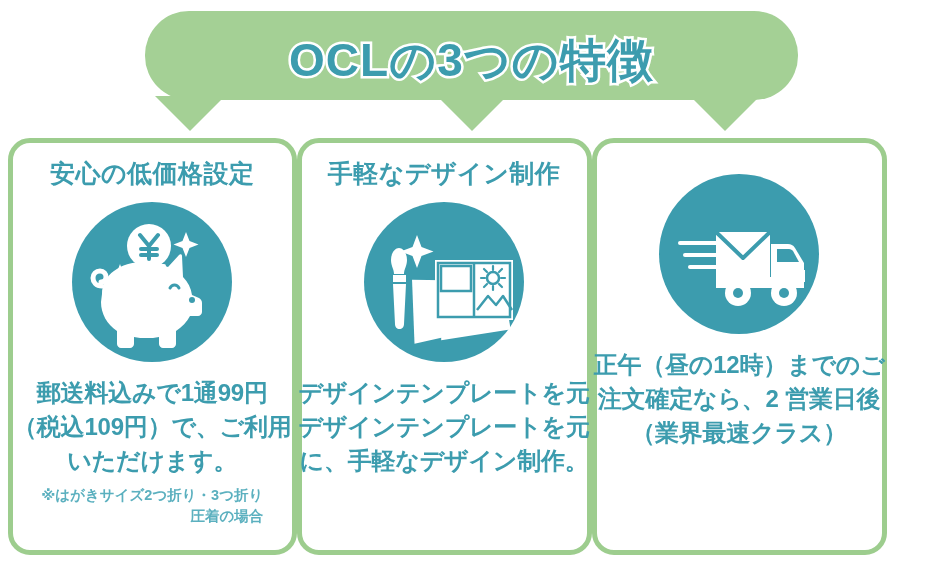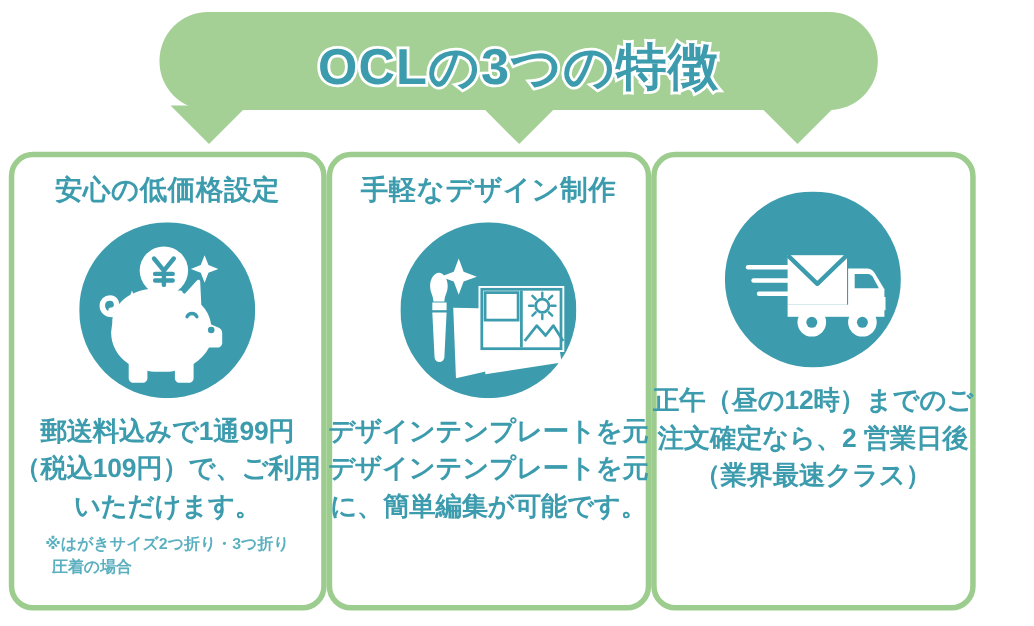--- a/index.html
+++ b/index.html
@@ -95,21 +95,21 @@
     text-align: center;
     letter-spacing: -0.2px;
     white-space: nowrap;
   }
   .card-note {
     margin-top: 7px;
     font-size: 14.5px;
     font-weight: bold;
     color: #5bb0bf;
     line-height: 1.5;
-    text-align: left;
+    text-align: right;
     white-space: nowrap;
   }
   .card-note .note-indent { display: block; padding-left: 6px; }
   .line { display: block; }
 </style>
 </head>
 <body>
 
 <div id="banner-wrap">
   <svg id="banner-svg" width="940" height="134" viewBox="0 0 940 134">
@@ -193,21 +193,21 @@
         <line x1="138" y1="67" x2="135" y2="70"></line>
         <line x1="123" y1="82" x2="120" y2="85"></line>
       </g>
 
       <path d="M113 108l11-14 8 9 7-9 9 14" fill="none" stroke="#3c9cae" stroke-width="2.5" stroke-linejoin="round"></path>
     </svg>
 
     <div class="card-body">
       <span class="line">デザインテンプレートを元</span>
       <span class="line">デザインテンプレートを元</span>
-      <span class="line">に、簡単編集が可能です。</span>
+      <span class="line">に、手軽なデザイン制作。</span>
     </div>
   </div>
 
   <div class="card">
 
     <svg class="card-icon" viewBox="0 0 160 160">
       <circle cx="80" cy="80" r="80" fill="#3c9cae"></circle>
 
       <g stroke="#ffffff" stroke-width="4" stroke-linecap="round">
         <line x1="21" y1="69" x2="58" y2="69"></line>

